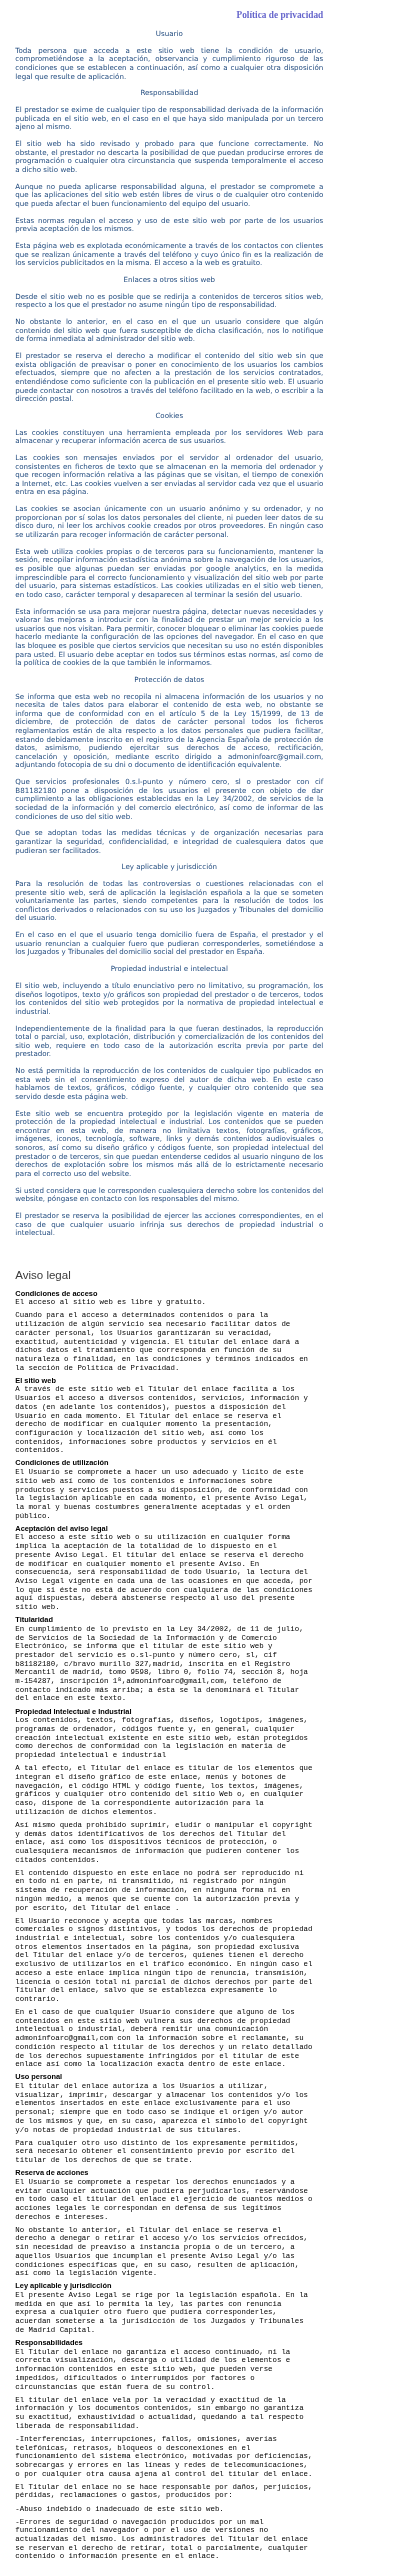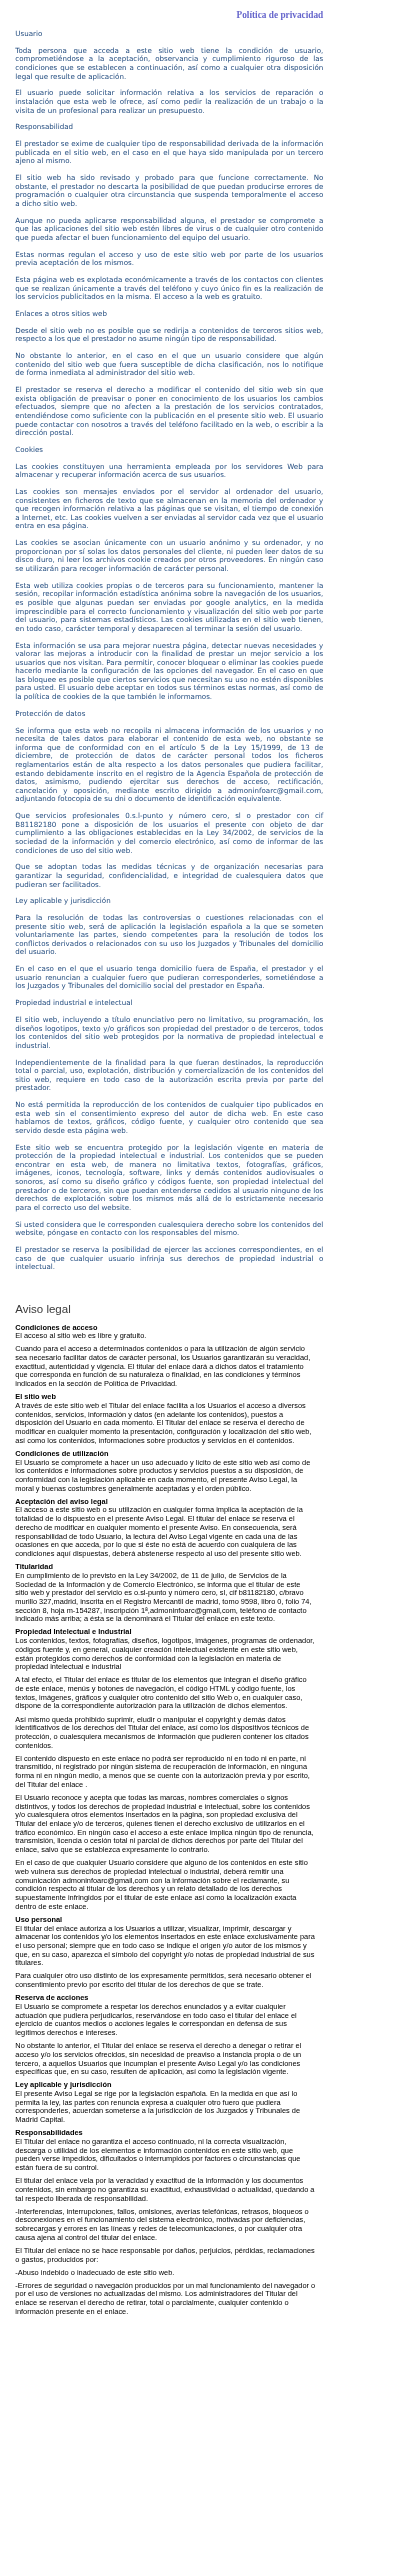--- a/index.html
+++ b/index.html
@@ -23,20 +23,21 @@
     color: var(--privacy-title-color, #6666cc);
     margin: 0;
     text-align: right;
   }
   .privacy-heading, .privacy-paragraph {
     font-family: "DejaVu Sans", "Liberation Sans", sans-serif;
     font-size: 7.1px;
     line-height: 8.6px;
     color: var(--privacy-text-color, #1f497d);
     margin: 8.2px 0 0 0;
+    text-align: center;
   }
   .privacy-paragraph { text-align: justify; }
   #privacy-blocks { margin-top: 1.1px; }
   
   .legal-title {
     font-family: "Liberation Sans", "DejaVu Sans", sans-serif;
     font-weight: 400;
     font-size: 11.5px;
     line-height: 13.7px;
     color: var(--legal-title-color, #3a3a3a);
@@ -44,39 +45,38 @@
   }
   .legal-section h3 {
     font-family: "Liberation Sans", "DejaVu Sans", sans-serif;
     font-weight: bold;
     font-size: 7.4px;
     line-height: 8.7px;
     color: var(--legal-text-color, #000000);
     margin: 4.4px 0 0 0;
   }
   .legal-section p {
-    font-family: Liberation Sans, sans-serif;
+    font-family: Liberation Mono, monospace;
     font-weight: 400;
     font-size: 7.4px;
     line-height: 8.7px;
     color: var(--legal-text-color, #000000);
     margin: 0 0 4.4px 0;
     max-width: 300px;
     text-align: left;
   }
 </style>
 </head>
 <body style="background: rgb(255, 255, 255);">
 
 <main class="doc">
   <h1 class="privacy-title">Política de privacidad</h1>
   <section id="privacy-blocks">
       <p class="privacy-heading">Usuario</p>
       <p class="privacy-paragraph">Toda persona que acceda a este sitio web tiene la condición de usuario, comprometiéndose a la aceptación, observancia y cumplimiento riguroso de las condiciones que se establecen a continuación, así como a cualquier otra disposición legal que resulte de aplicación.</p>
-      <p class="privacy-paragraph">El usuario puede solicitar información relativa a los servicios de reparación o instalación que esta web le ofrece, así como pedir la realización de un trabajo o la visita de un profesional para realizar un presupuesto.</p>
       <p class="privacy-heading">Responsabilidad</p>
       <p class="privacy-paragraph">El prestador se exime de cualquier tipo de responsabilidad derivada de la información publicada en el sitio web, en el caso en el que haya sido manipulada por un tercero ajeno al mismo.</p>
       <p class="privacy-paragraph">El sitio web ha sido revisado y probado para que funcione correctamente. No obstante, el prestador no descarta la posibilidad de que puedan producirse errores de programación o cualquier otra circunstancia que suspenda temporalmente el acceso a dicho sitio web.</p>
       <p class="privacy-paragraph">Aunque no pueda aplicarse responsabilidad alguna, el prestador se compromete a que las aplicaciones del sitio web estén libres de virus o de cualquier otro contenido que pueda afectar el buen funcionamiento del equipo del usuario.</p>
       <p class="privacy-paragraph">Estas normas regulan el acceso y uso de este sitio web por parte de los usuarios previa aceptación de los mismos.</p>
       <p class="privacy-paragraph">Esta página web es explotada económicamente a través de los contactos con clientes que se realizan únicamente a través del teléfono y cuyo único fin es la realización de los servicios publicitados en la misma. El acceso a la web es gratuito.</p>
       <p class="privacy-heading">Enlaces a otros sitios web</p>
       <p class="privacy-paragraph">Desde el sitio web no es posible que se redirija a contenidos de terceros sitios web, respecto a los que el prestador no asume ningún tipo de responsabilidad.</p>
       <p class="privacy-paragraph">No obstante lo anterior, en el caso en el que un usuario considere que algún contenido del sitio web que fuera susceptible de dicha clasificación, nos lo notifique de forma inmediata al administrador del sitio web.</p>
       <p class="privacy-paragraph">El prestador se reserva el derecho a modificar el contenido del sitio web sin que exista obligación de preavisar o poner en conocimiento de los usuarios los cambios efectuados, siempre que no afecten a la prestación de los servicios contratados, entendiéndose como suficiente con la publicación en el presente sitio web. El usuario puede contactar con nosotros a través del teléfono facilitado en la web, o escribir a la dirección postal.</p>

